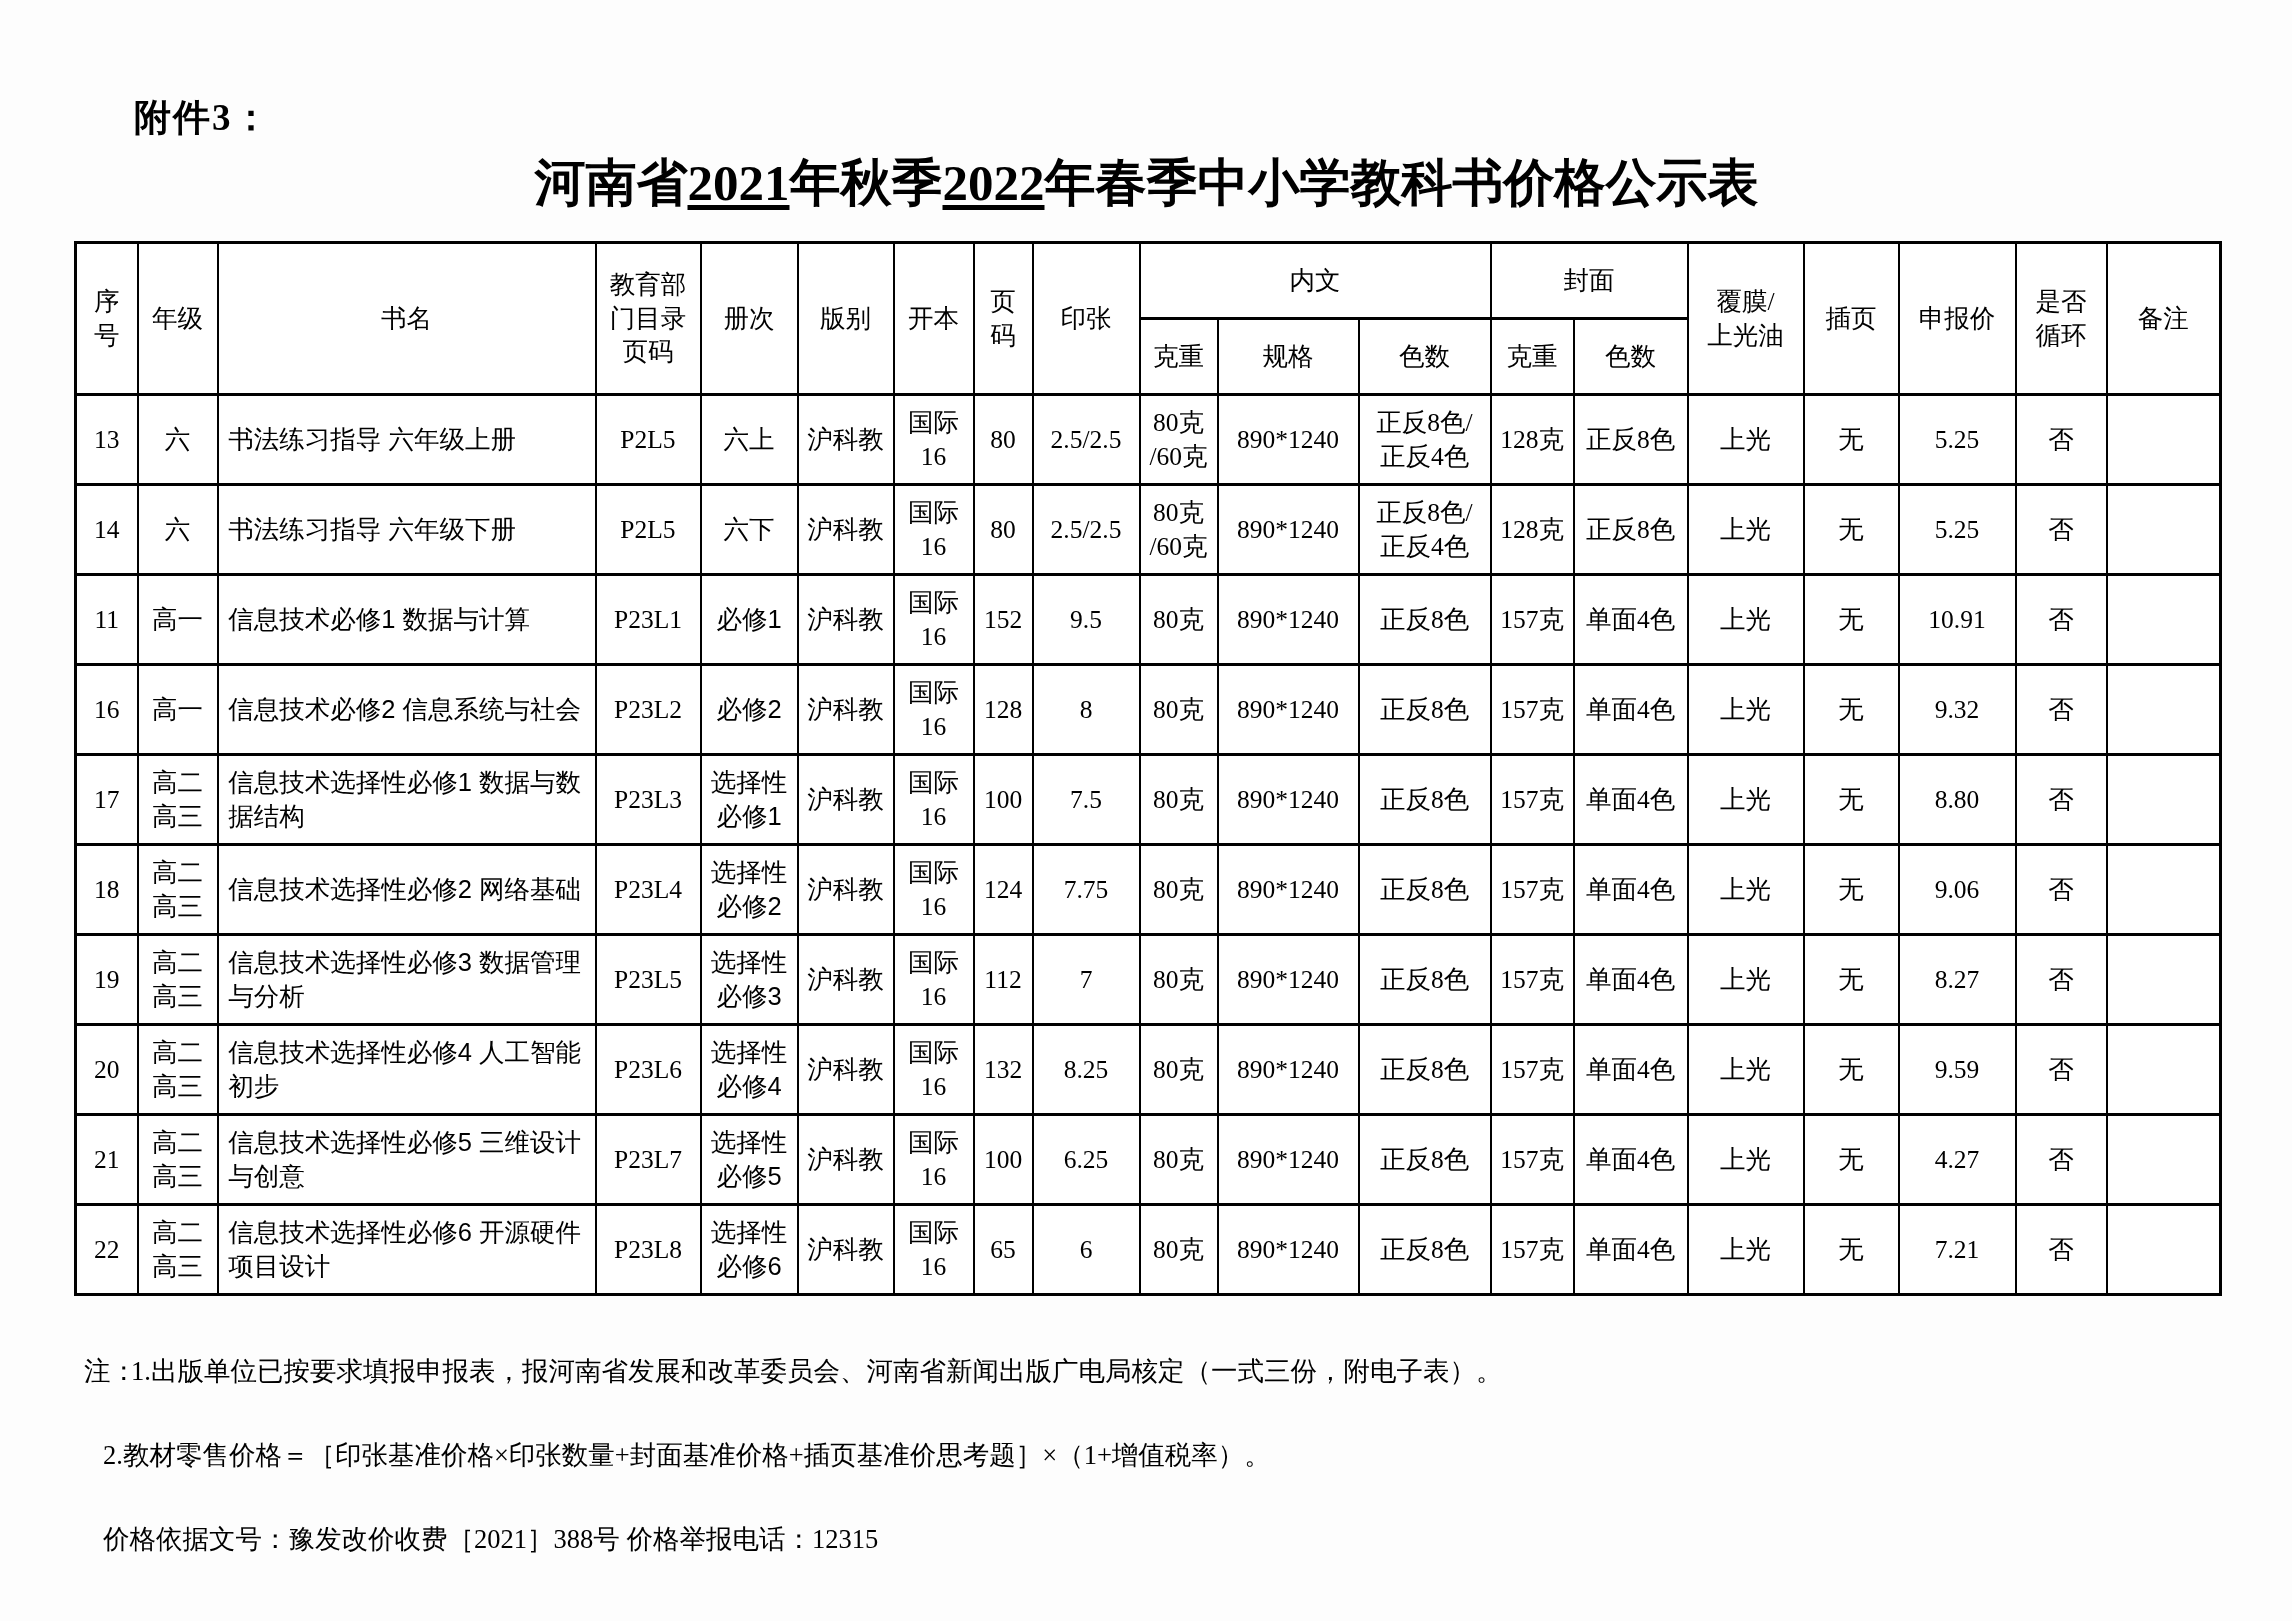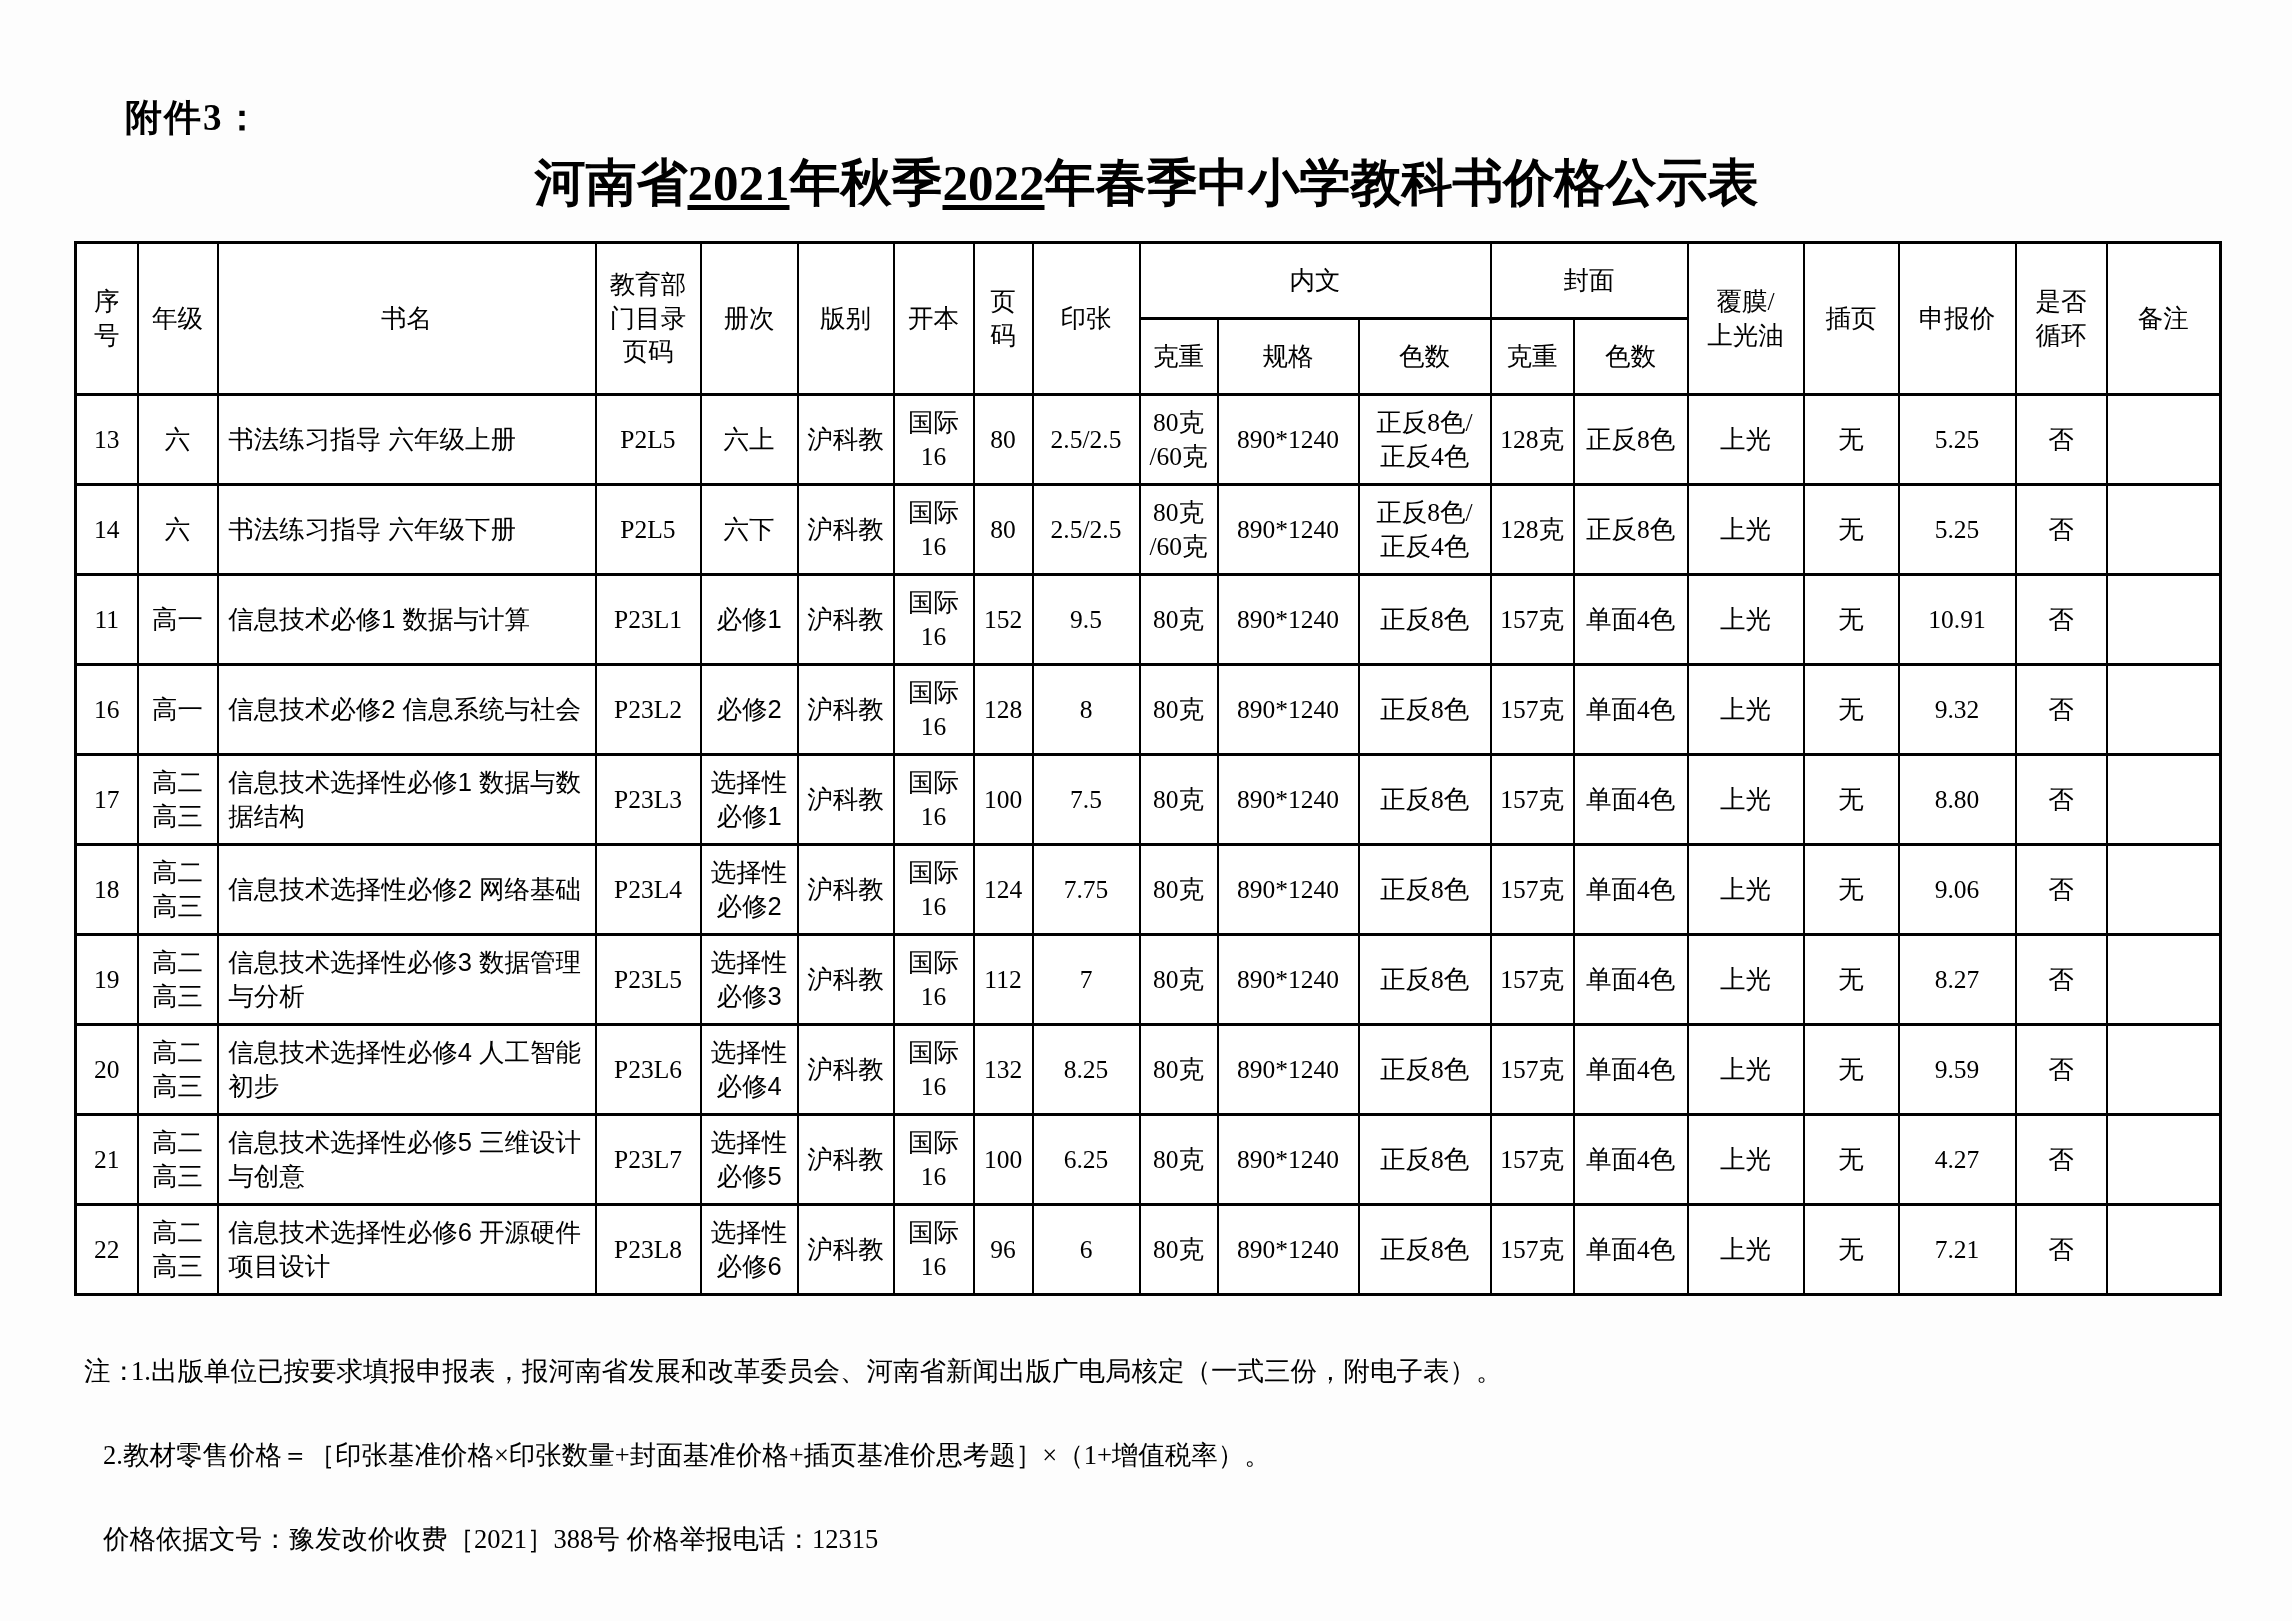--- a/index.html
+++ b/index.html
@@ -5,21 +5,21 @@
   * { box-sizing: border-box; }
   html, body { margin: 0; padding: 0; }
   body {
     width: 2293px; height: 1621px;
     background: #fdfdfd;
     color: #000;
     font-family: "Liberation Serif", "DejaVu Serif", serif;
     position: relative;
   }
   .attachment-label {
-    position: absolute; left: 125px; top: 93px;
+    position: absolute; left: 134px; top: 93px;
     font-size: 37px; font-weight: bold;
     letter-spacing: 2px;
   }
   .doc-title {
     position: absolute; left: 0; top: 149px; width: 2293px;
     text-align: center; font-size: 51px; font-weight: bold;
   }
   .doc-title .u { text-decoration: underline; text-underline-offset: 4.9px; }
   table.price-table {
     position: absolute; left: 74px; top: 241px;
@@ -337,21 +337,21 @@
       <td>22</td>
       <td class="cn-hei">高二
 高三</td>
       <td class="book cn-hei">信息技术选择性必修6 开源硬件项目设计</td>
       <td>P23L8</td>
       <td class="cn-hei">选择性
 必修6</td>
       <td class="cn-hei">沪科教</td>
       <td>国际
 16</td>
-      <td>96</td>
+      <td>65</td>
       <td>6</td>
       <td>80克</td>
       <td>890*1240</td>
       <td>正反8色</td>
       <td>157克</td>
       <td>单面4色</td>
       <td>上光</td>
       <td>无</td>
       <td>7.21</td>
       <td>否</td>

